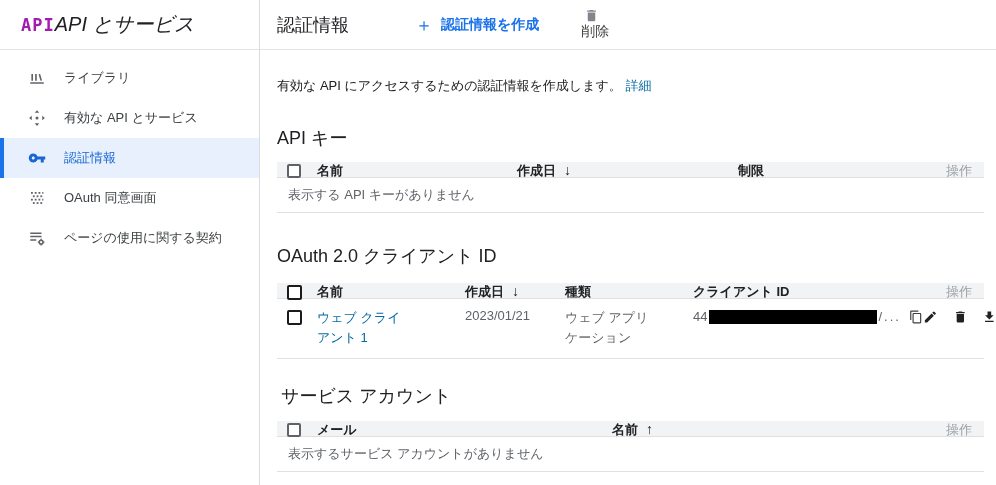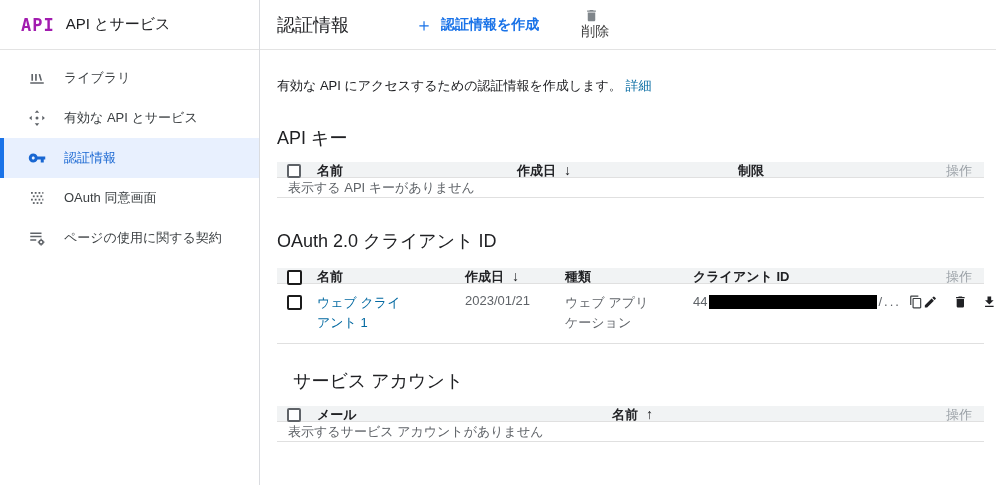--- a/index.html
+++ b/index.html
@@ -14,21 +14,21 @@
   
   .sidebar { width:260px; flex:0 0 260px; border-right:1px solid #dadce0; }
   .sidebar-header {
     height:50px; display:flex; align-items:center;
     padding-left:21px; border-bottom:1px solid #e3e3e3;
   }
   .logo {
     font-family:"DejaVu Sans Mono","Liberation Mono",monospace;
     font-weight:bold; font-size:17px; color:#a21caf; letter-spacing:1px;
   }
-  .sidebar-title { font-size:15px; color:#202124; margin-left:11px; white-space:nowrap; }
+  .sidebar-title { font-size:20px; color:#202124; margin-left:0; white-space:nowrap;font-style:italic; }
   .nav { padding-top:8px; }
   .nav-item {
     height:40px; display:flex; align-items:center;
     padding-left:28px; cursor:pointer; position:relative;
     font-size:13px; color:#3c4043; white-space:nowrap;
   }
   .nav-item .nav-icon { width:18px; height:18px; margin-right:18px; display:flex; align-items:center; justify-content:center; }
   .nav-item.selected { background:#e8f0fe; color:#1967d2; }
   .nav-item.selected::before {
     content:""; position:absolute; left:0; top:0; bottom:0; width:4px; background:#1a73e8;
@@ -52,41 +52,41 @@
   }
   .delete-btn svg { margin-right:7px; }
 
   .content { padding:0 12px 0 17px; }
   .intro { margin-top:27px; font-size:13px; color:#202124; }
   .intro a, .link { color:#0369a1; cursor:pointer; }
 
   h2.section-heading { font-size:18px; font-weight:400; color:#202124; }
   .h-api   { margin:31px 0 12px; }
   .h-oauth { margin:31px 0 15px; }
-  .h-svc   { margin:25px 16px 13px; display:flex; justify-content:space-between; align-items:flex-end; }
+  .h-svc   { margin:25px 4px 13px; display:flex; justify-content:space-between; align-items:flex-end; }
   .manage-link { font-size:13px; font-weight:400; }
 
   .thead {
     display:grid; align-items:center; height:16px;
     background:#f1f3f4; border-bottom:1px solid #e0e0e0;
     font-size:13px; font-weight:bold; color:#202124;
   }
   .grid-api { grid-template-columns:40px 200px 221px 1fr 60px; }
   .grid-oauth { grid-template-columns:40px 148px 100px 128px 1fr 84px; }
   .grid-svc { grid-template-columns:40px 295px 1fr 60px; }
   .cell-actions { text-align:right; padding-right:12px; color:#9aa0a6; font-weight:normal; }
   .sort-arrow { font-weight:bold; margin-left:8px; font-size:14px; }
   .cb-cell { padding-left:10px; display:flex; align-items:center; }
   .checkbox {
     width:14px; height:14px; border:2px solid #5f6368; border-radius:2px; cursor:pointer;
     display:inline-block; background:#fff;
   }
   .checkbox.dark { border-color:#1b1b1b; width:15px; height:15px; }
   .empty-row {
-    height:20px; display:flex; align-items:center; padding-left:11px;
+    height:35px; display:flex; align-items:center; padding-left:11px;
     font-size:13px; color:#5f6368; border-bottom:1px solid #e0e0e0;
   }
   .tbody-row {
     display:grid; border-bottom:1px solid #e0e0e0;
     font-size:13px; padding:9px 0 10px; align-items:start;
   }
   .tbody-row .cb-cell { padding-top:2px; }
   .wrap-narrow { display:inline-block; max-width:90px; line-height:1.55; }
   .muted { color:#5f6368; }
   .clientid-cell { display:flex; align-items:center; color:#5f6368; padding-top:1px; }

